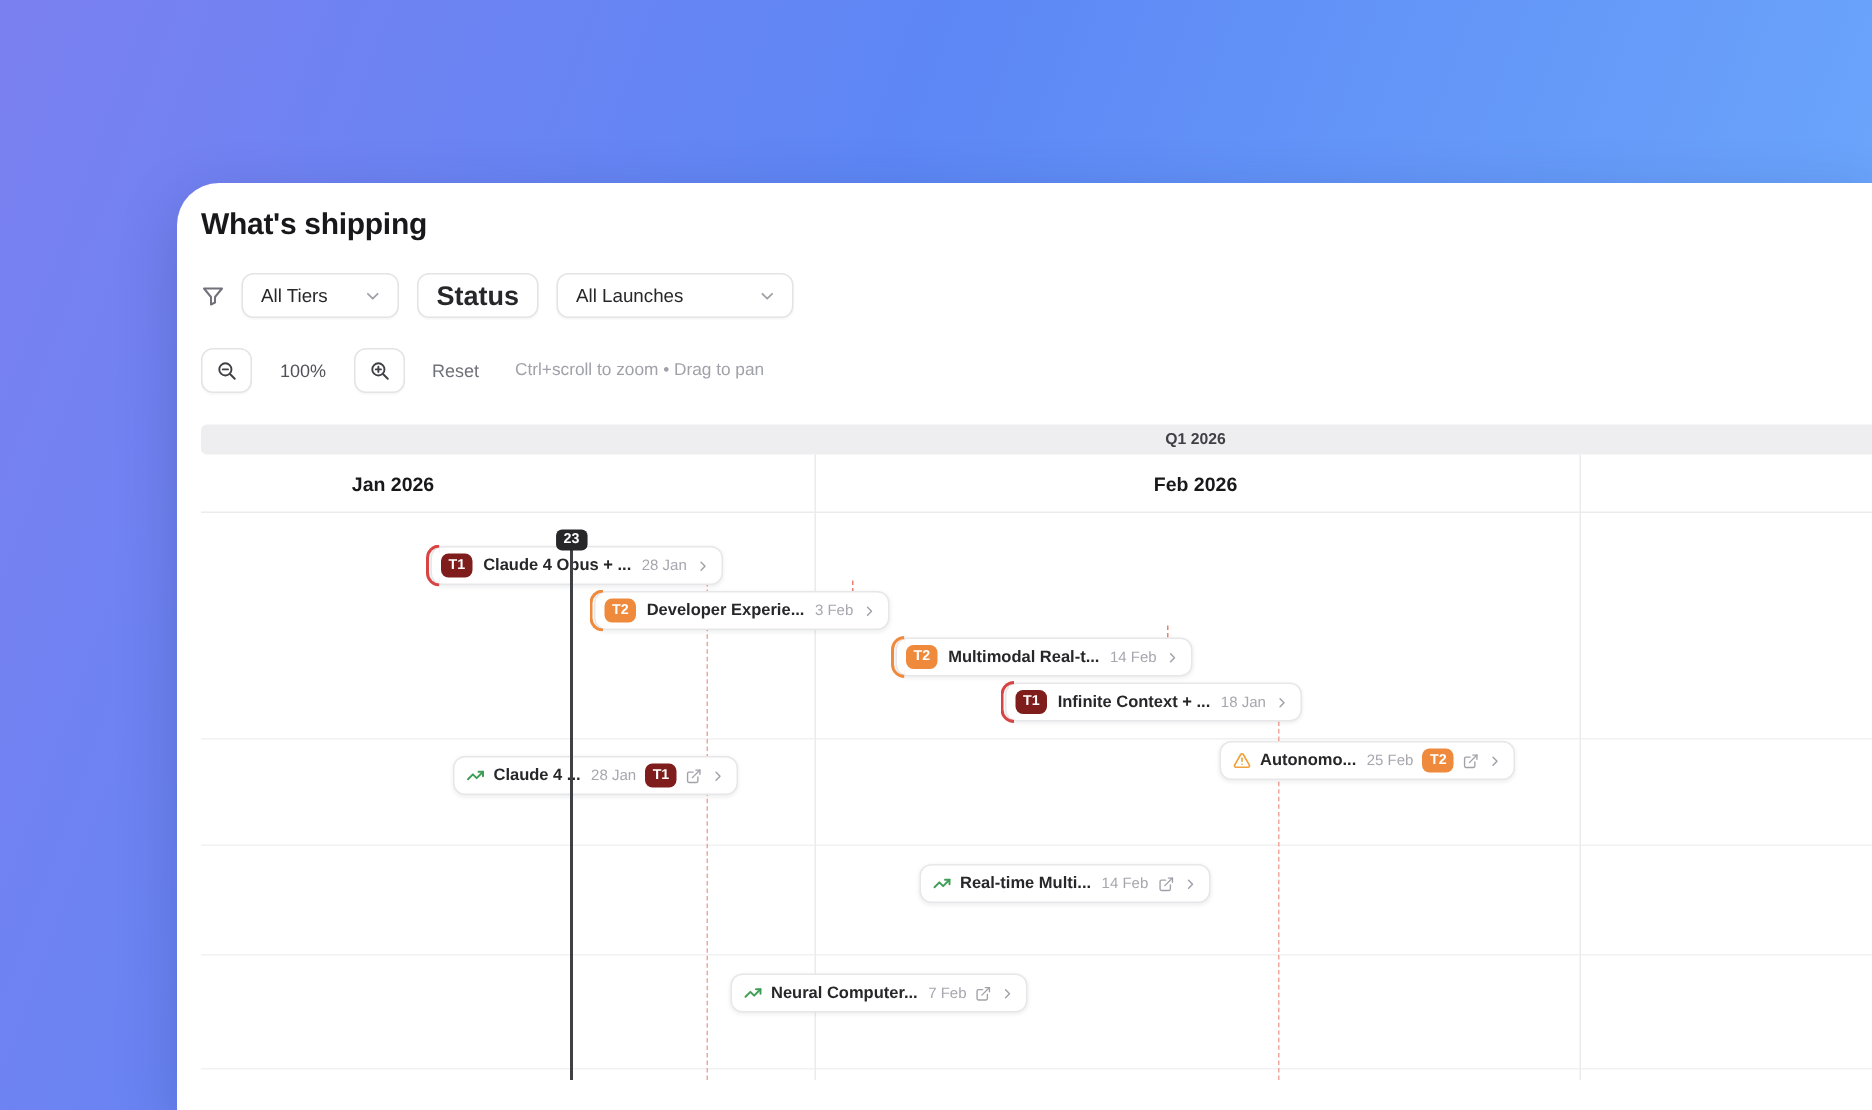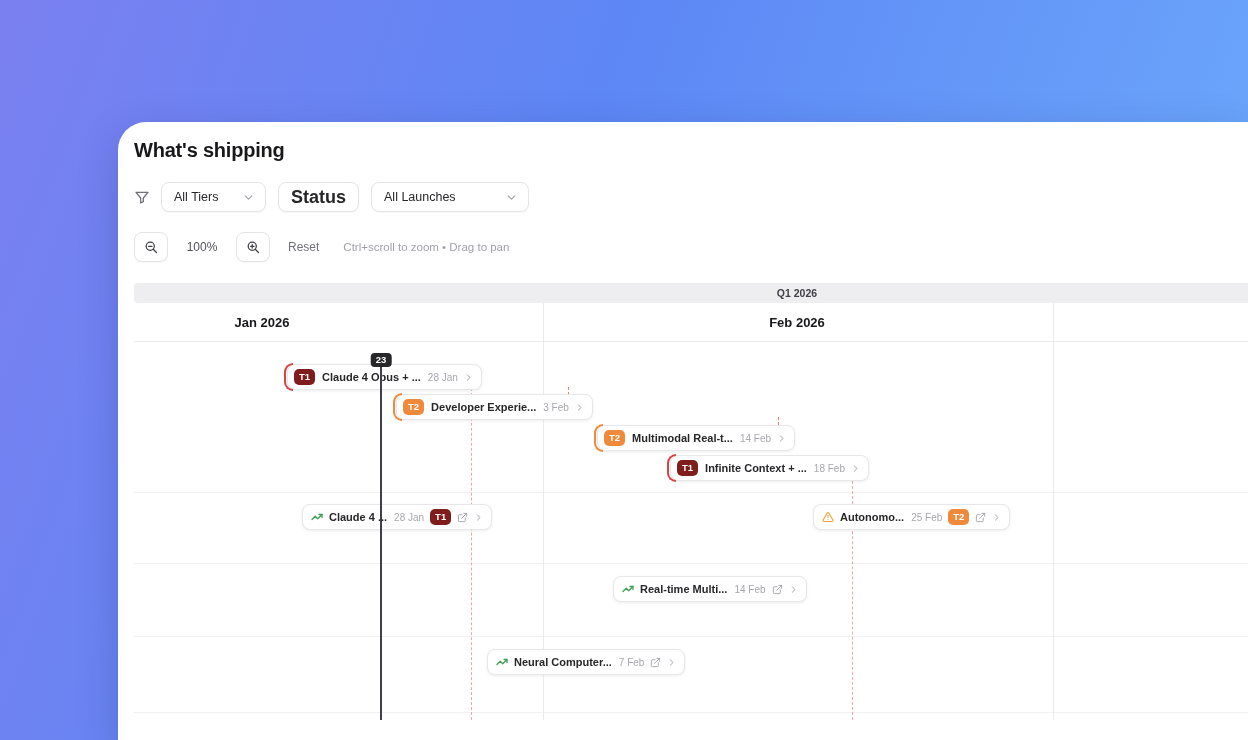--- a/index.html
+++ b/index.html
@@ -217,21 +217,21 @@
           <span class="chev">
               <svg viewBox="0 0 24 24" fill="none" stroke="#a1a1aa" stroke-width="2.6" stroke-linecap="round" stroke-linejoin="round">
                 <path d="M9 5l7 7-7 7"></path>
               </svg>
             </span>
         </div>
         <div class="pill ppill t1" style="left:536px; top:113px">
           <span class="bracket"></span>
           <span class="tierbadge">T1</span>
           <span class="pill-label">Infinite Context + ...</span>
-          <span class="pill-date">18 Feb</span>
+          <span class="pill-date">18 Jan</span>
           <span class="chev">
               <svg viewBox="0 0 24 24" fill="none" stroke="#a1a1aa" stroke-width="2.6" stroke-linecap="round" stroke-linejoin="round">
                 <path d="M9 5l7 7-7 7"></path>
               </svg>
             </span>
         </div>
 
         <div class="pill lpill" style="left:168px; top:162px">
           <span class="licon">
               <svg viewBox="0 0 24 24" fill="none" stroke="#3f9e56" stroke-width="2.6" stroke-linecap="round" stroke-linejoin="round">
@@ -248,21 +248,21 @@
                 <path d="M10 14L21 3"></path>
                 <path d="M18 13v6a2 2 0 0 1-2 2H5a2 2 0 0 1-2-2V8a2 2 0 0 1 2-2h6"></path>
               </svg>
             </span>
           <span class="chev">
               <svg viewBox="0 0 24 24" fill="none" stroke="#a1a1aa" stroke-width="2.6" stroke-linecap="round" stroke-linejoin="round">
                 <path d="M9 5l7 7-7 7"></path>
               </svg>
             </span>
         </div>
-        <div class="pill lpill" style="left:679px; top:162px">
+        <div class="pill lpill" style="left:679px; top:152px">
           <span class="licon">
               <svg viewBox="0 0 24 24" fill="none" stroke="#f0a13c" stroke-width="2.2" stroke-linecap="round" stroke-linejoin="round">
                 <path d="M21.73 18l-8-14a2 2 0 0 0-3.46 0l-8 14A2 2 0 0 0 4 21h16a2 2 0 0 0 1.73-3Z"></path>
                 <path d="M12 9v4"></path>
                 <path d="M12 17h.01"></path>
               </svg>
             </span>
           <span class="pill-label">Autonomo...</span>
           <span class="pill-date">25 Feb</span>
           <span class="tierbadge t2">T2</span>

